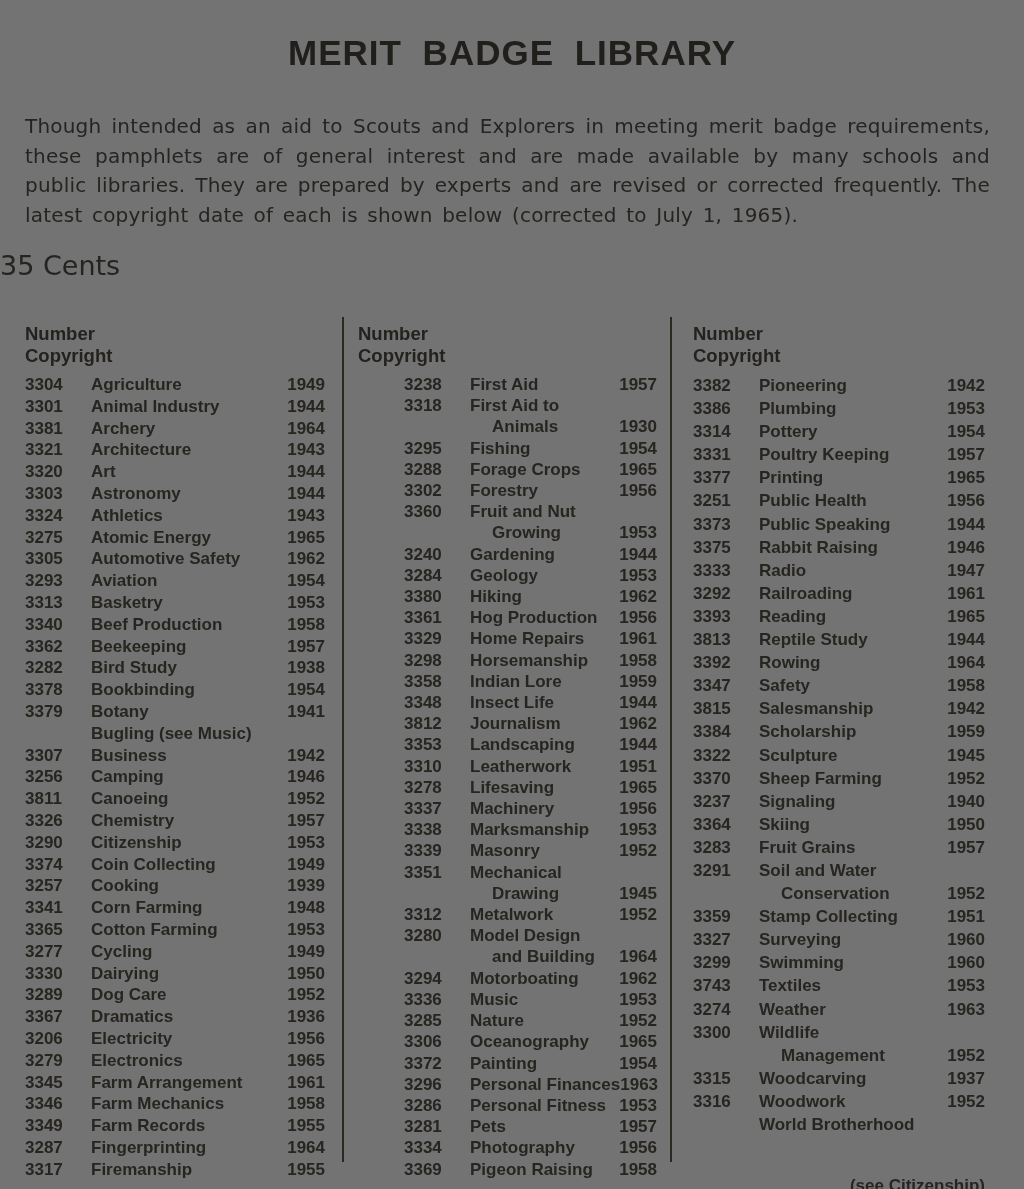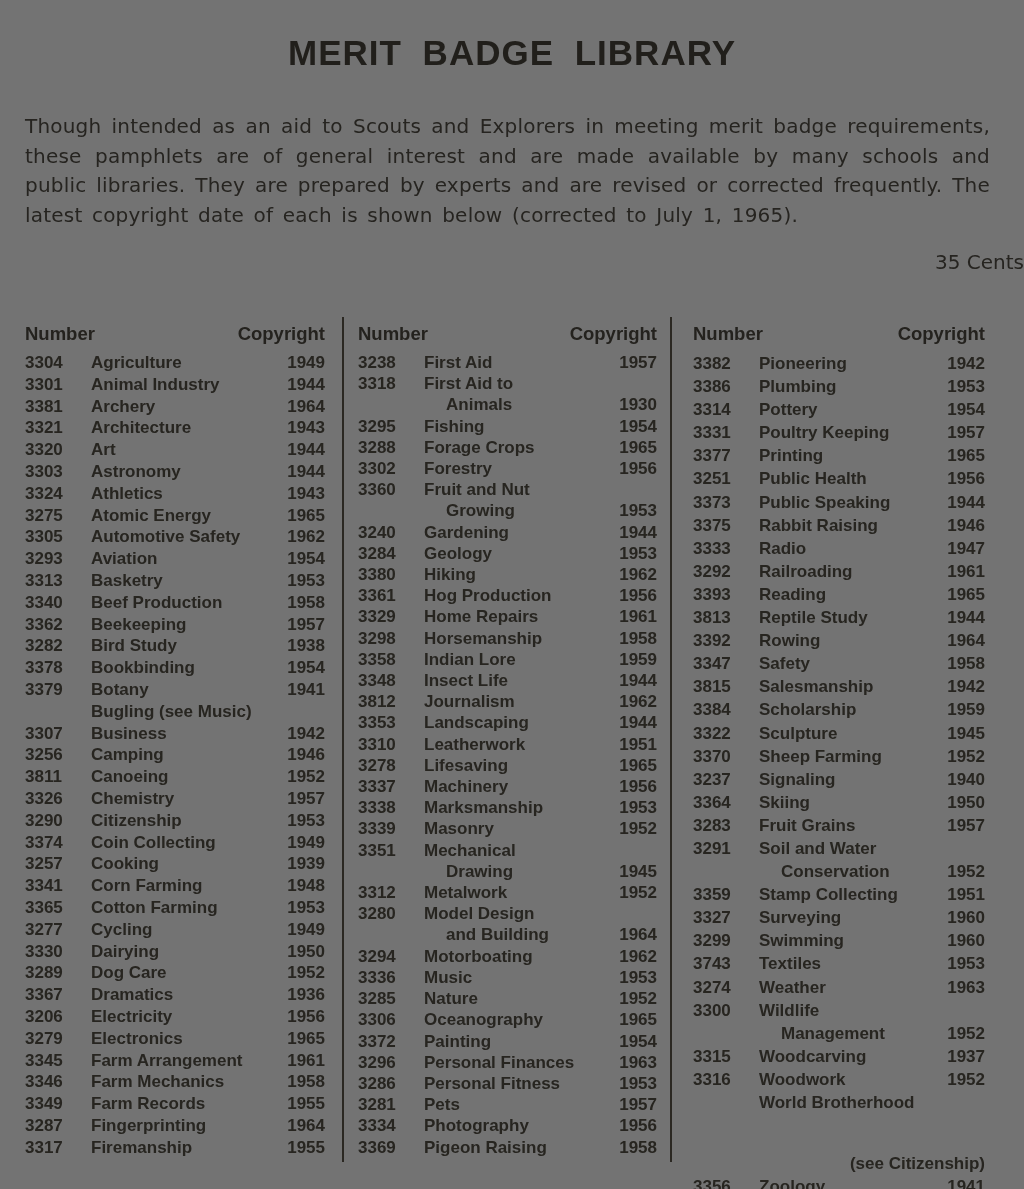--- a/index.html
+++ b/index.html
@@ -37,23 +37,23 @@
     text-align-last: left;
     word-spacing: 3px;
     letter-spacing: 0.2px;
     color: #262420;
   }
   .price {
     position: absolute;
     top: 250px;
     left: 0;
     width: 100%;
-    text-align: right;
+    text-align: left;
     font-family: "DejaVu Sans", sans-serif;
-    font-size: 20px;
+    font-size: 27px;
     color: #262420;
   }
   .table {
     position: absolute;
     top: 320px;
     left: 25px;
     width: 965px;
     height: 848px;
   }
   .divider {
@@ -70,29 +70,30 @@
   .col-1 { left: 333px; width: 299px; }
   .col-2 { left: 668px; width: 292px; }
   .colhead {
     display: flex;
     justify-content: space-between;
     font-size: 18.5px;
     font-weight: 700;
     line-height: 22px;
     padding-top: 3px;
     color: #24221e;
+    flex-direction: column;
   }
   .rows {
     margin-top: 7px;
     font-size: 17px;
     font-weight: 700;
     color: #272520;
   }
   .col-0 .rows { line-height: 21.8px; }
-  .col-1 .rows { line-height: 21.2px; }
+  .col-1 .rows { line-height: 21.2px; margin-left: 46px; }
   .col-2 .rows { line-height: 23.1px; }
   .row { display: flex; align-items: baseline; }
   .row .num  { flex: 0 0 66px; white-space: nowrap; }
   .row .name { flex: 1 1 auto; white-space: nowrap; }
   .row .year { flex: 0 0 auto; text-align: right; white-space: nowrap; }
   .row.cont .name { padding-left: 22px; }
   .row.right2 .name { text-align: right; padding-left: 0; margin-top: 38px; }
 </style>
 </head>
 <body>

